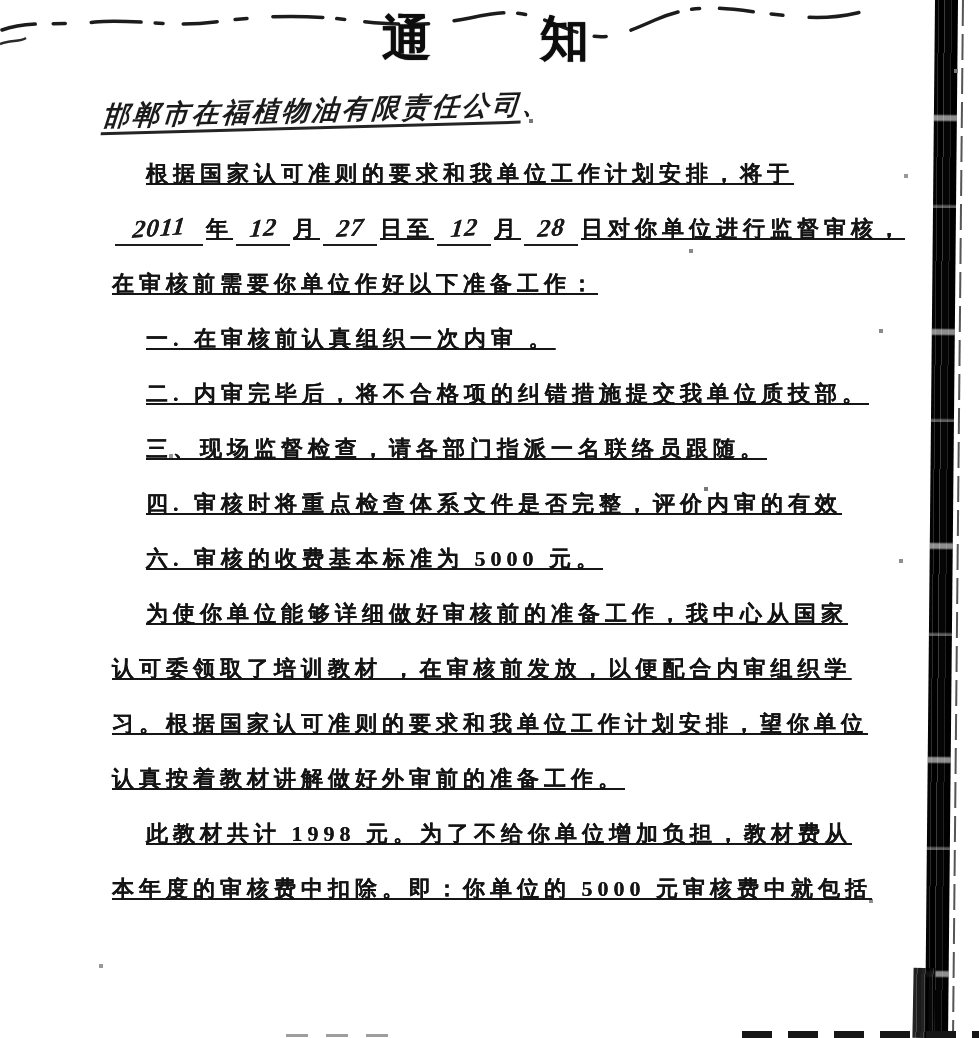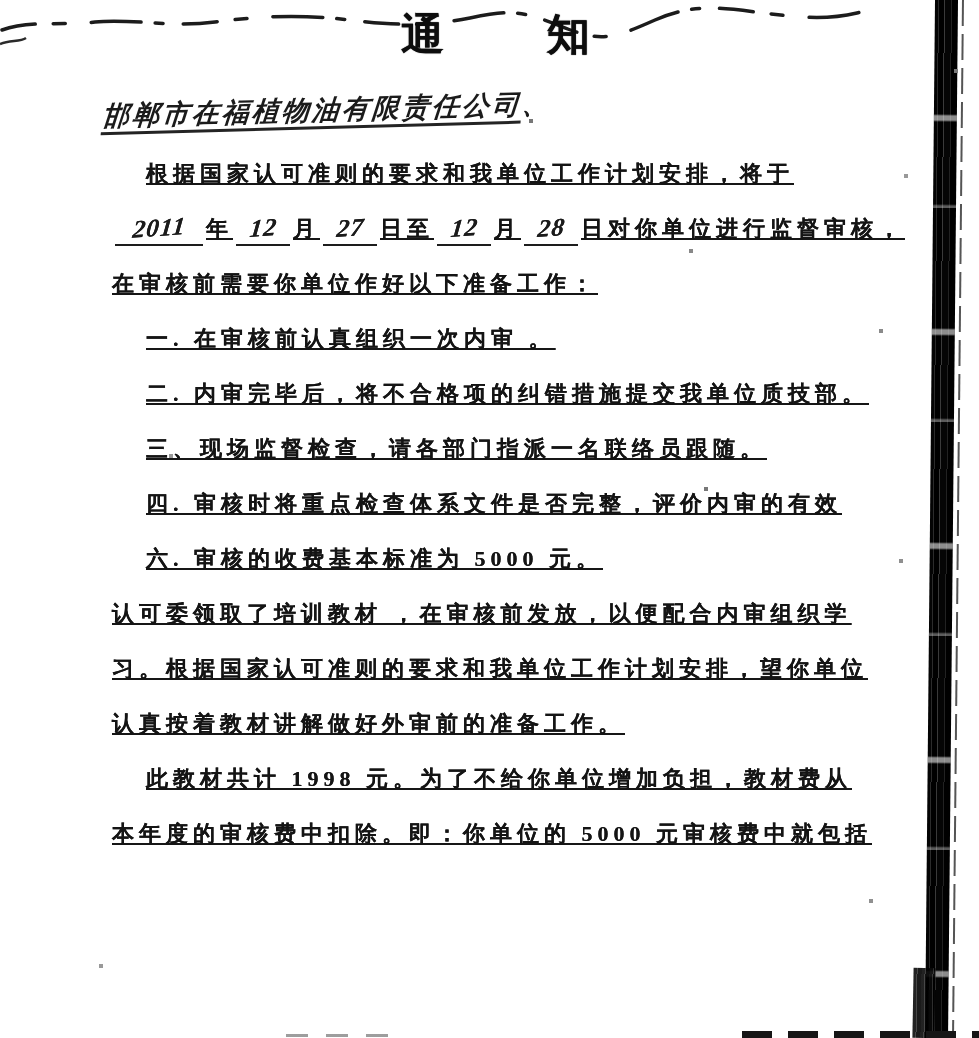--- a/index.html
+++ b/index.html
@@ -48,22 +48,22 @@
   .specks{
     position:absolute;top:0;left:0;width:2px;height:2px;background:transparent;
     box-shadow:
       530px 120px 0 1px #777, 690px 250px 0 1px #888, 905px 175px 0 1px #999,
       880px 330px 0 1px #8a8a8a, 170px 455px 0 1px #999, 705px 488px 0 1px #777,
       900px 560px 0 1px #8f8f8f, 690px 835px 0 1px #888, 100px 965px 0 1px #999,
       955px 70px 0 1px #777, 870px 900px 0 1px #909090;
   }
   
   .title{
-    position:absolute;top:6px;left:401px;width:260px;
-    font-size:43px;font-weight:bold;letter-spacing:30px;
+    position:absolute;top:6px;left:382px;width:260px;
+    font-size:49px;font-weight:bold;letter-spacing:30px;
     color:#0d0d0d;white-space:nowrap;
     text-shadow:0 0 1px #000;
   }
   .salutation{
     position:absolute;top:92px;left:102px;
     font-size:27px;font-weight:bold;font-style:italic;
     letter-spacing:3px;white-space:nowrap;
     transform:rotate(-1.6deg) skewX(-6deg);
     color:#1b1b1b;
   }
@@ -127,20 +127,21 @@
     <div class="line">
       <span class="blank wide"><span class="hand">2011</span></span><span>年</span><span class="blank narrow"><span class="hand">12</span></span><span>月</span><span class="blank narrow"><span class="hand">27</span></span><span>日至</span><span class="blank narrow"><span class="hand">12</span></span><span>月</span><span class="blank narrow"><span class="hand">28</span></span><span>日对你单位进行监督审核，</span>
     </div>
 
     <div class="line">在审核前需要你单位作好以下准备工作：</div>
     <div class="line indent">一. 在审核前认真组织一次内审 。</div>
     <div class="line indent">二. 内审完毕后，将不合格项的纠错措施提交我单位质技部。</div>
     <div class="line indent">三、现场监督检查，请各部门指派一名联络员跟随。</div>
     <div class="line indent">四. 审核时将重点检查体系文件是否完整，评价内审的有效</div>
     <div class="line indent">六. 审核的收费基本标准为 5000 元。</div>
+    <div class="line indent">为使你单位能够详细做好审核前的准备工作，我中心从国家</div>
     <div class="line">认可委领取了培训教材 ，在审核前发放，以便配合内审组织学</div>
     <div class="line">习。根据国家认可准则的要求和我单位工作计划安排，望你单位</div>
     <div class="line">认真按着教材讲解做好外审前的准备工作。</div>
     <div class="line indent">此教材共计 1998 元。为了不给你单位增加负担，教材费从</div>
     <div class="line">本年度的审核费中扣除。即：你单位的 5000 元审核费中就包括</div>
 
   </div>
 </div>
 
 </body></html>

